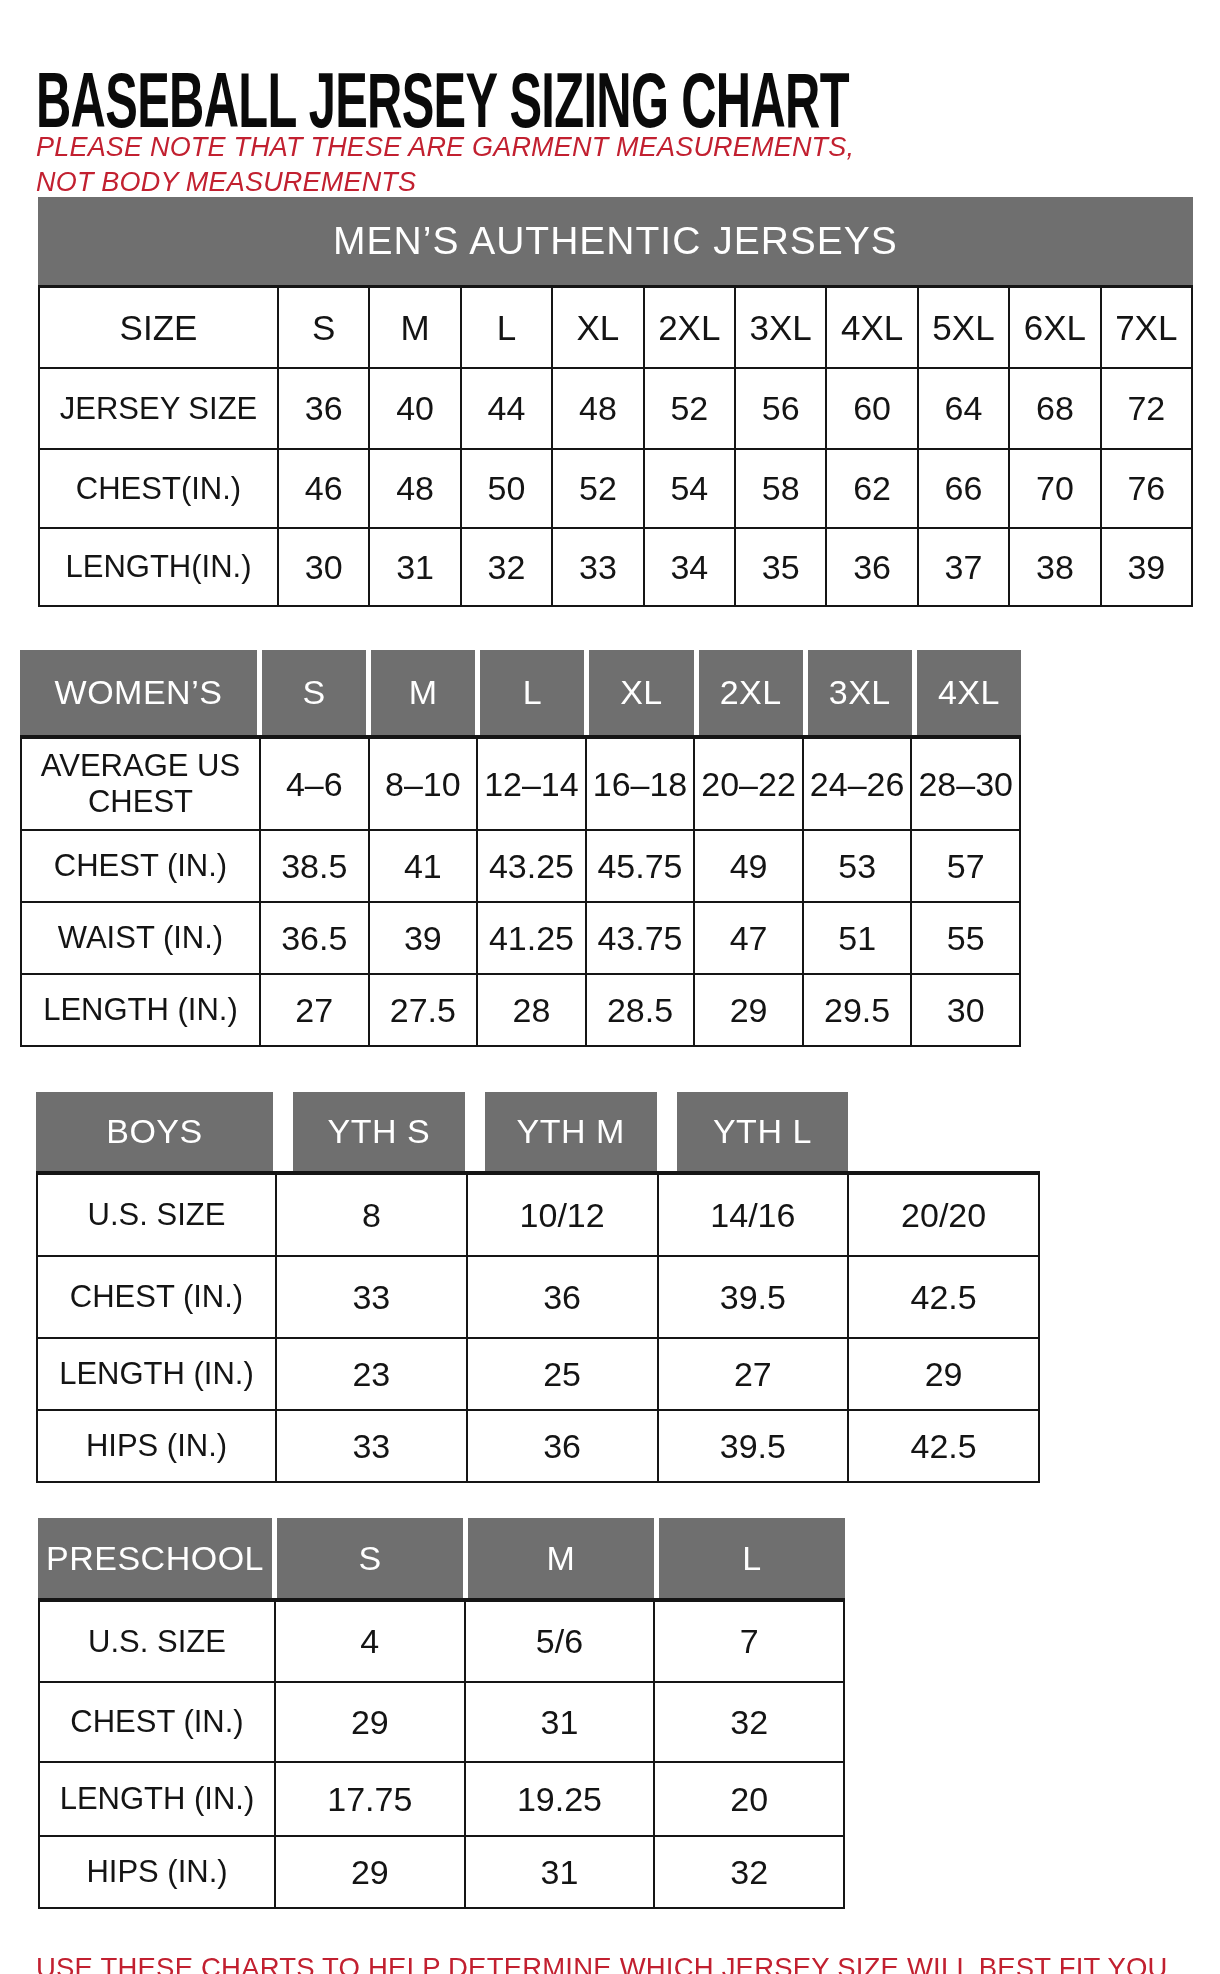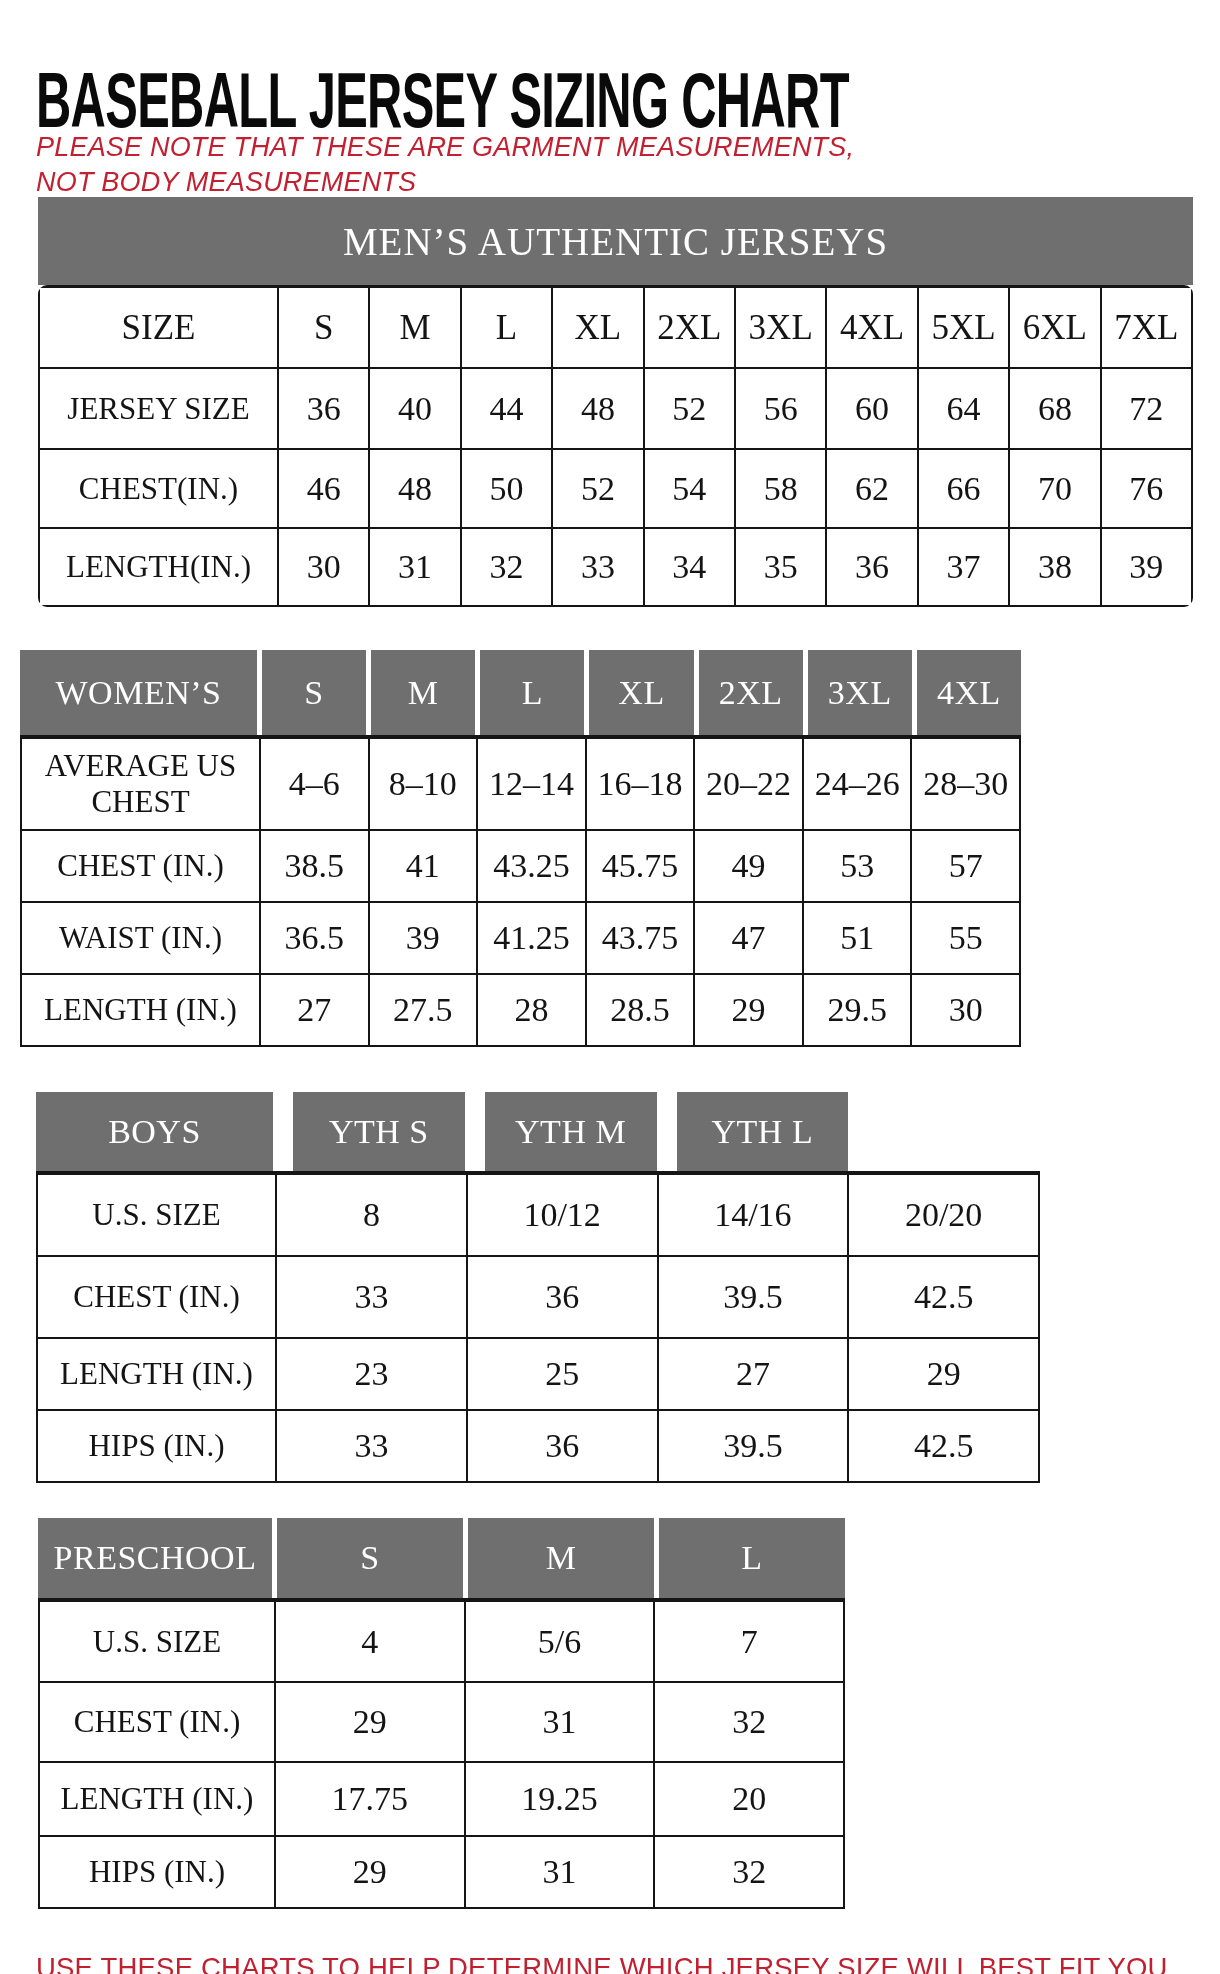--- a/index.html
+++ b/index.html
@@ -39,21 +39,21 @@
   }
   .footer-note {
     position: absolute;
     left: 36px;
     top: 1924px;
     font-size: 27.5px;
     letter-spacing: 0.2px;
     color: var(--accent-red, #c22030);
     white-space: nowrap;
   }
-  .tblock { position: absolute; font-family: Liberation Serif, serif; }
+  .tblock { position: absolute; }
   .banner {
     height: 88px;
     background: var(--header-gray, #6f6f6f);
     color: var(--header-text, #ffffff);
     display: flex;
     align-items: center;
     justify-content: center;
     font-size: 39px;
     letter-spacing: 1px;
   }
@@ -101,21 +101,21 @@
 <body>
 
 <div class="page">
 
   <h1 class="title">BASEBALL JERSEY SIZING CHART</h1>
 
   <p class="note">PLEASE NOTE THAT THESE ARE GARMENT MEASUREMENTS, NOT BODY MEASUREMENTS</p>
 
   <section class="tblock" style="left:38px; top:197px; width:1155px;">
     <div class="banner">MEN’S AUTHENTIC JERSEYS</div>
-    <div class="tbl mens-top" style="grid-template-columns:237px repeat(10, 1fr); grid-template-rows:79px 79px 77px 76px;border-radius:9px;">
+    <div class="tbl mens-top" style="grid-template-columns:237px repeat(10, 1fr); grid-template-rows:79px 79px 77px 76px;">
         <div class="row colhdr"><div class="cell label">SIZE</div><div class="cell">S</div><div class="cell">M</div><div class="cell">L</div><div class="cell">XL</div><div class="cell">2XL</div><div class="cell">3XL</div><div class="cell">4XL</div><div class="cell">5XL</div><div class="cell">6XL</div><div class="cell">7XL</div></div>
         <div class="row"><div class="cell label">JERSEY SIZE</div><div class="cell">36</div><div class="cell">40</div><div class="cell">44</div><div class="cell">48</div><div class="cell">52</div><div class="cell">56</div><div class="cell">60</div><div class="cell">64</div><div class="cell">68</div><div class="cell">72</div></div>
         <div class="row"><div class="cell label">CHEST(IN.)</div><div class="cell">46</div><div class="cell">48</div><div class="cell">50</div><div class="cell">52</div><div class="cell">54</div><div class="cell">58</div><div class="cell">62</div><div class="cell">66</div><div class="cell">70</div><div class="cell">76</div></div>
         <div class="row"><div class="cell label">LENGTH(IN.)</div><div class="cell">30</div><div class="cell">31</div><div class="cell">32</div><div class="cell">33</div><div class="cell">34</div><div class="cell">35</div><div class="cell">36</div><div class="cell">37</div><div class="cell">38</div><div class="cell">39</div></div>
       </div>
   </section>
 
   <section class="tblock" style="left:20px; top:650px; width:1001px;">
     <div class="hdr-row" style="grid-template-columns:237px repeat(7, 1fr); height:85px;">
         <div class="hdr-cell">WOMEN’S</div>

